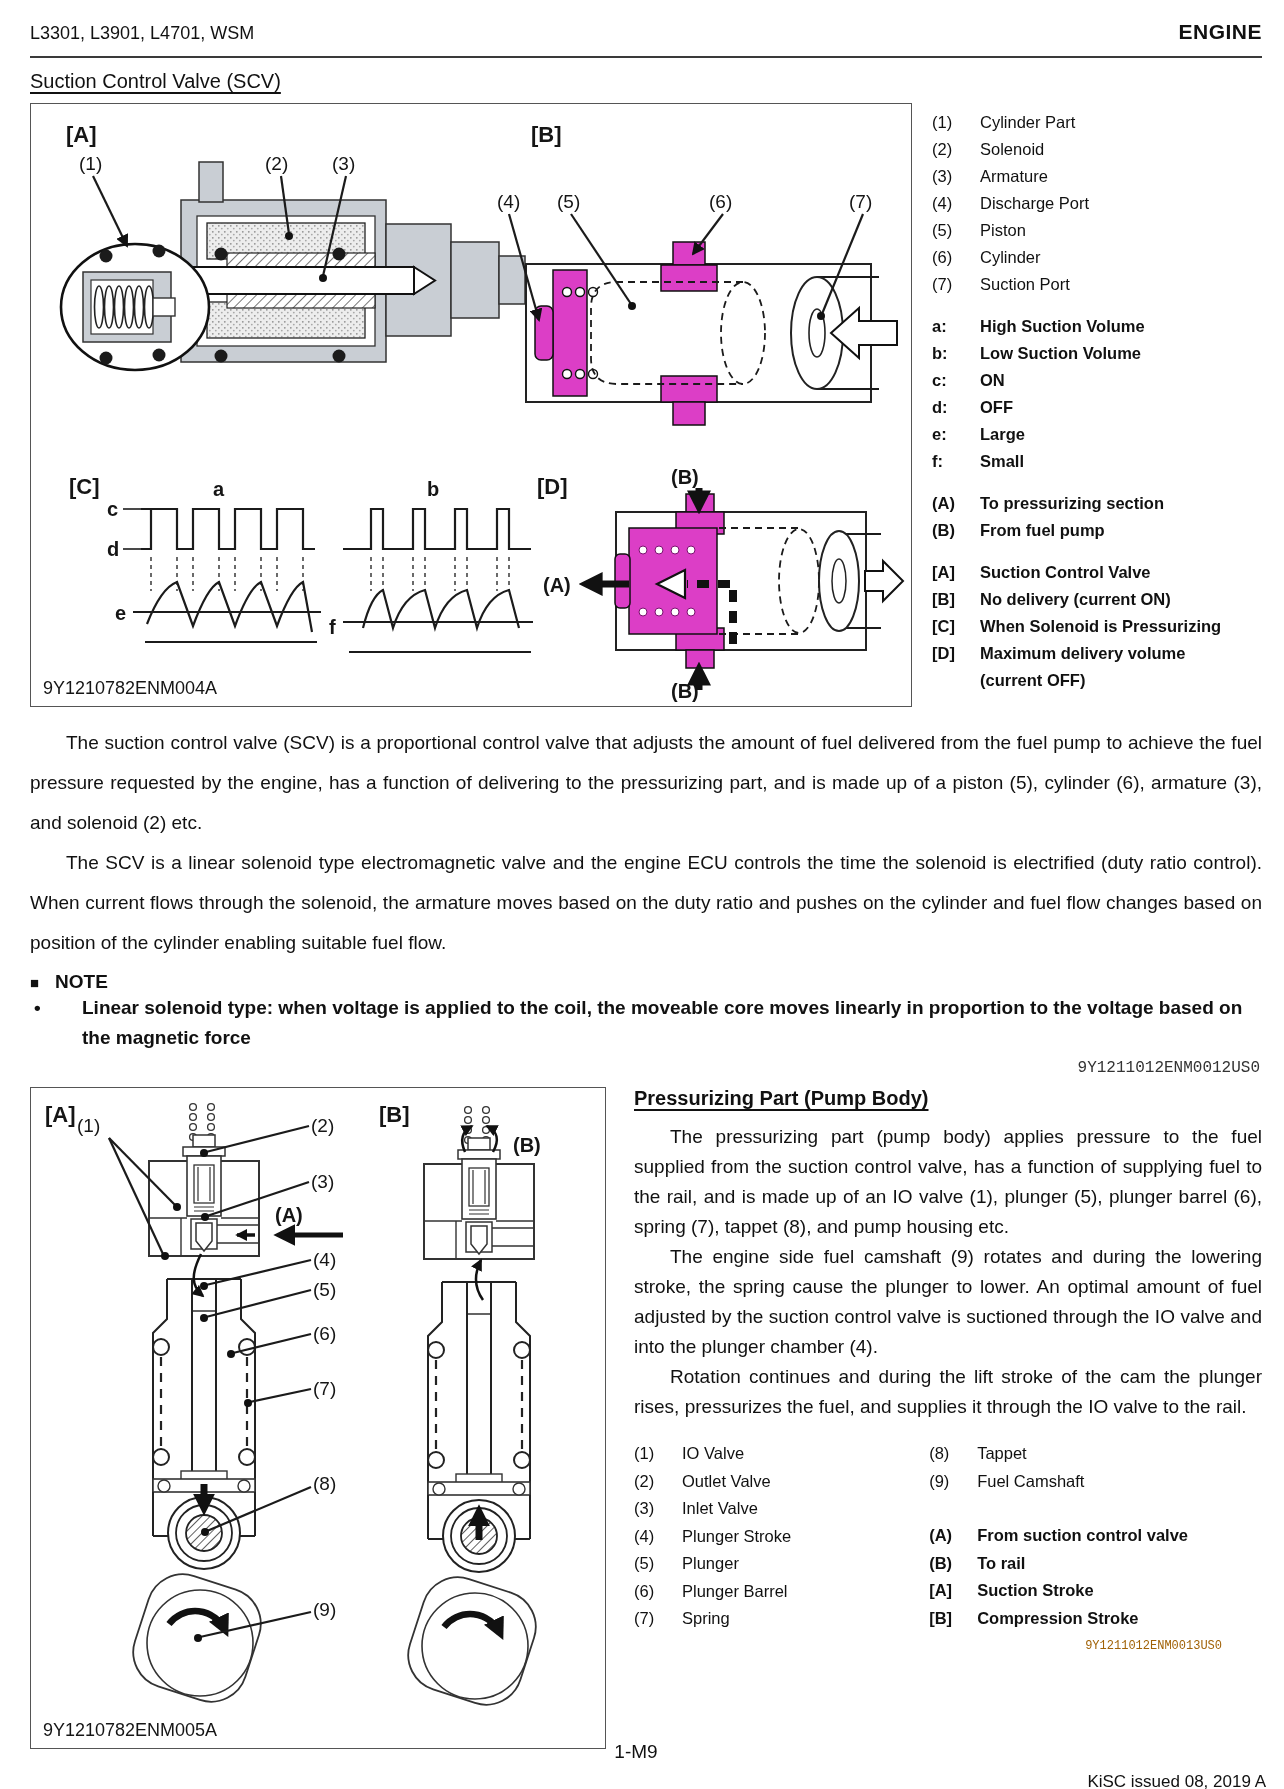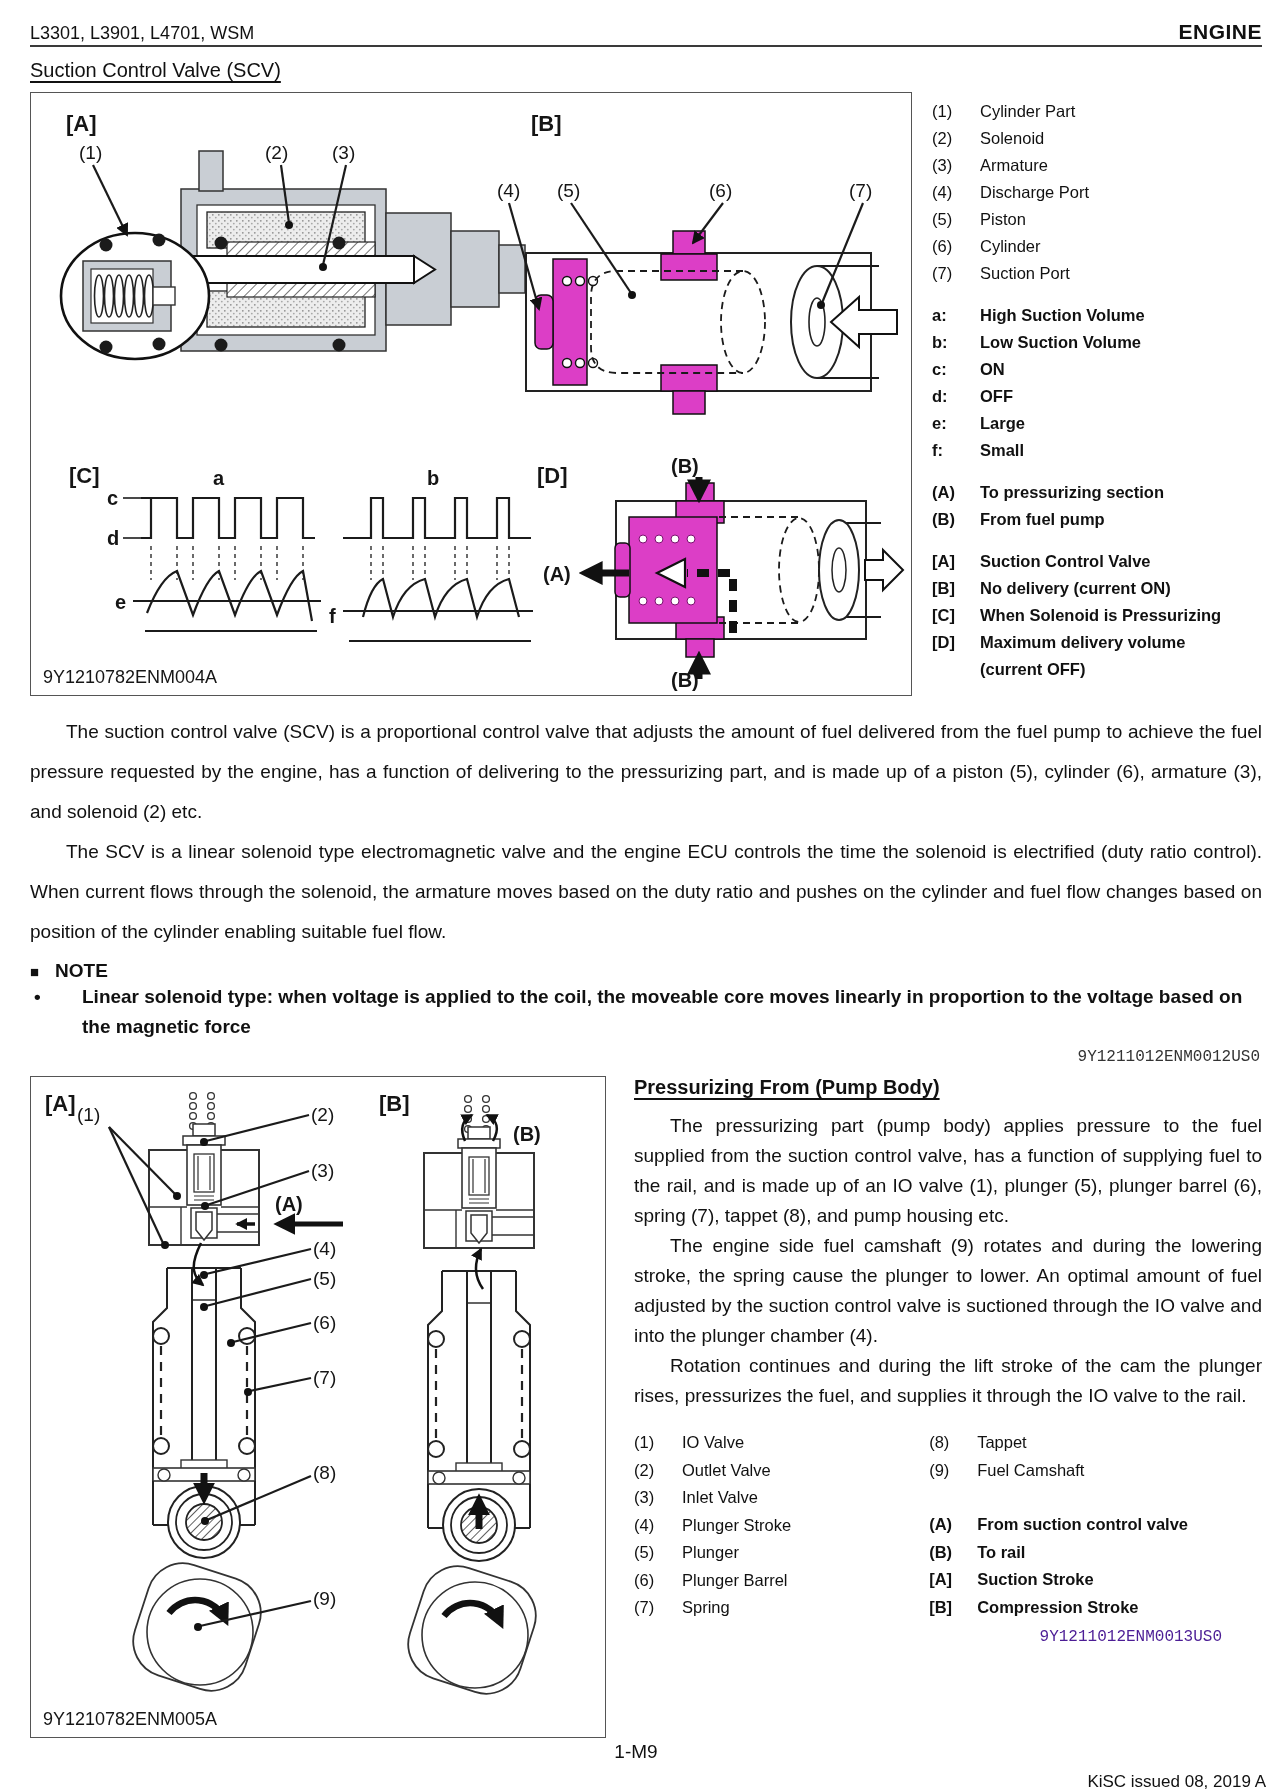--- a/index.html
+++ b/index.html
@@ -1,21 +1,21 @@
 <!DOCTYPE html>
 <html style="--magenta: #DC3EC6; --fig-gray: #C9CED4;"><head>
 <meta charset="utf-8">
 <style>
   :root{ --magenta:#DC3EC6; --fig-gray:#C9CED4; }
   *{box-sizing:border-box; margin:0; padding:0;}
   body{background:#888; font-family:"Liberation Sans", sans-serif; color:#111;}
   .page{position:relative; width:1284px; height:1789px; background:#fff; margin:0 auto; overflow:hidden;}
 
   .hdr{display:flex; justify-content:space-between; align-items:flex-end;
-       margin:20px 22px 0 30px; padding-bottom:1px; border-bottom:2.5px solid #3a3a3a;}
+       margin:20px 22px 0 30px; padding-bottom:12px; border-bottom:2.5px solid #3a3a3a;}
   .hdr-left{font-size:18px;}
   .hdr-right{font-size:21px; font-weight:bold; letter-spacing:.5px;}
 
   .sec-title{margin:12px 30px 10px 30px; font-size:20px; font-weight:normal;
              text-decoration:underline; text-underline-offset:4px;}
 
   .fig1row{display:flex; gap:20px; margin:0 22px 0 30px;}
   .figbox{border:1.5px solid #555; background:#fff; flex:none; position:relative;}
   svg text{font-family:"Liberation Sans", sans-serif; fill:#151515;}
   .pl{font-size:22px; font-weight:bold;}
@@ -53,21 +53,21 @@
 
   .sec2{display:flex; gap:28px; margin:10px 22px 0 30px;}
   .col-r{flex:1;}
   .col-r .sec-title2{font-size:20px; font-weight:bold; text-decoration:underline;
                      text-underline-offset:4px; margin-bottom:12px;}
   .col-r p{font-size:19px; line-height:30px; text-align:justify; text-indent:36px;}
   .pumplegend{display:flex; margin-top:18px; font-size:16.5px; line-height:27.5px;}
   .plcol1{width:47%;}
   .plcol2{flex:1;}
   .refcode2{margin-top:6px; text-align:right; font-family:"Liberation Mono", monospace;
-            font-size:16px; color:#4c1d95; padding-right:40px;}
+            font-size:12px; color:#a16207; padding-right:40px;}
 
   .foot-page{position:absolute; left:0; right:12px; bottom:26px; text-align:center; font-size:19px;}
   .foot-issue{position:absolute; right:18px; bottom:-3px; font-size:17px;}
 </style>
 </head>
 <body>
 
 <div class="page">
 
   <div class="hdr">
@@ -507,21 +507,21 @@
           <path d="M452,212 C442,198 444,184 450,172" stroke="#111" stroke-width="2.5" fill="none" marker-end="url(#ar3)"></path>
 
           <line x1="448" y1="452" x2="448" y2="424" stroke="#111" stroke-width="7" marker-end="url(#ar4)"></line>
         </g>
 
         <text class="cap" x="12" y="648">9Y1210782ENM005A</text>
       </svg>
     </div>
 
     <div class="col-r">
-      <div class="sec-title2">Pressurizing From (Pump Body)</div>
+      <div class="sec-title2">Pressurizing Part (Pump Body)</div>
       <p>The pressurizing part (pump body) applies pressure to the fuel supplied from the suction control valve, has a function of supplying fuel to the rail, and is made up of an IO valve (1), plunger (5), plunger barrel (6), spring (7), tappet (8), and pump housing etc.</p>
       <p>The engine side fuel camshaft (9) rotates and during the lowering stroke, the spring cause the plunger to lower. An optimal amount of fuel adjusted by the suction control valve is suctioned through the IO valve and into the plunger chamber (4).</p>
       <p>Rotation continues and during the lift stroke of the cam the plunger rises, pressurizes the fuel, and supplies it through the IO valve to the rail.</p>
 
       <div class="pumplegend">
         <div class="plcol1">
           <div class="lrow">
               <span class="lnum">(1)</span>
               <span class="ltxt">IO Valve</span>
             </div>

